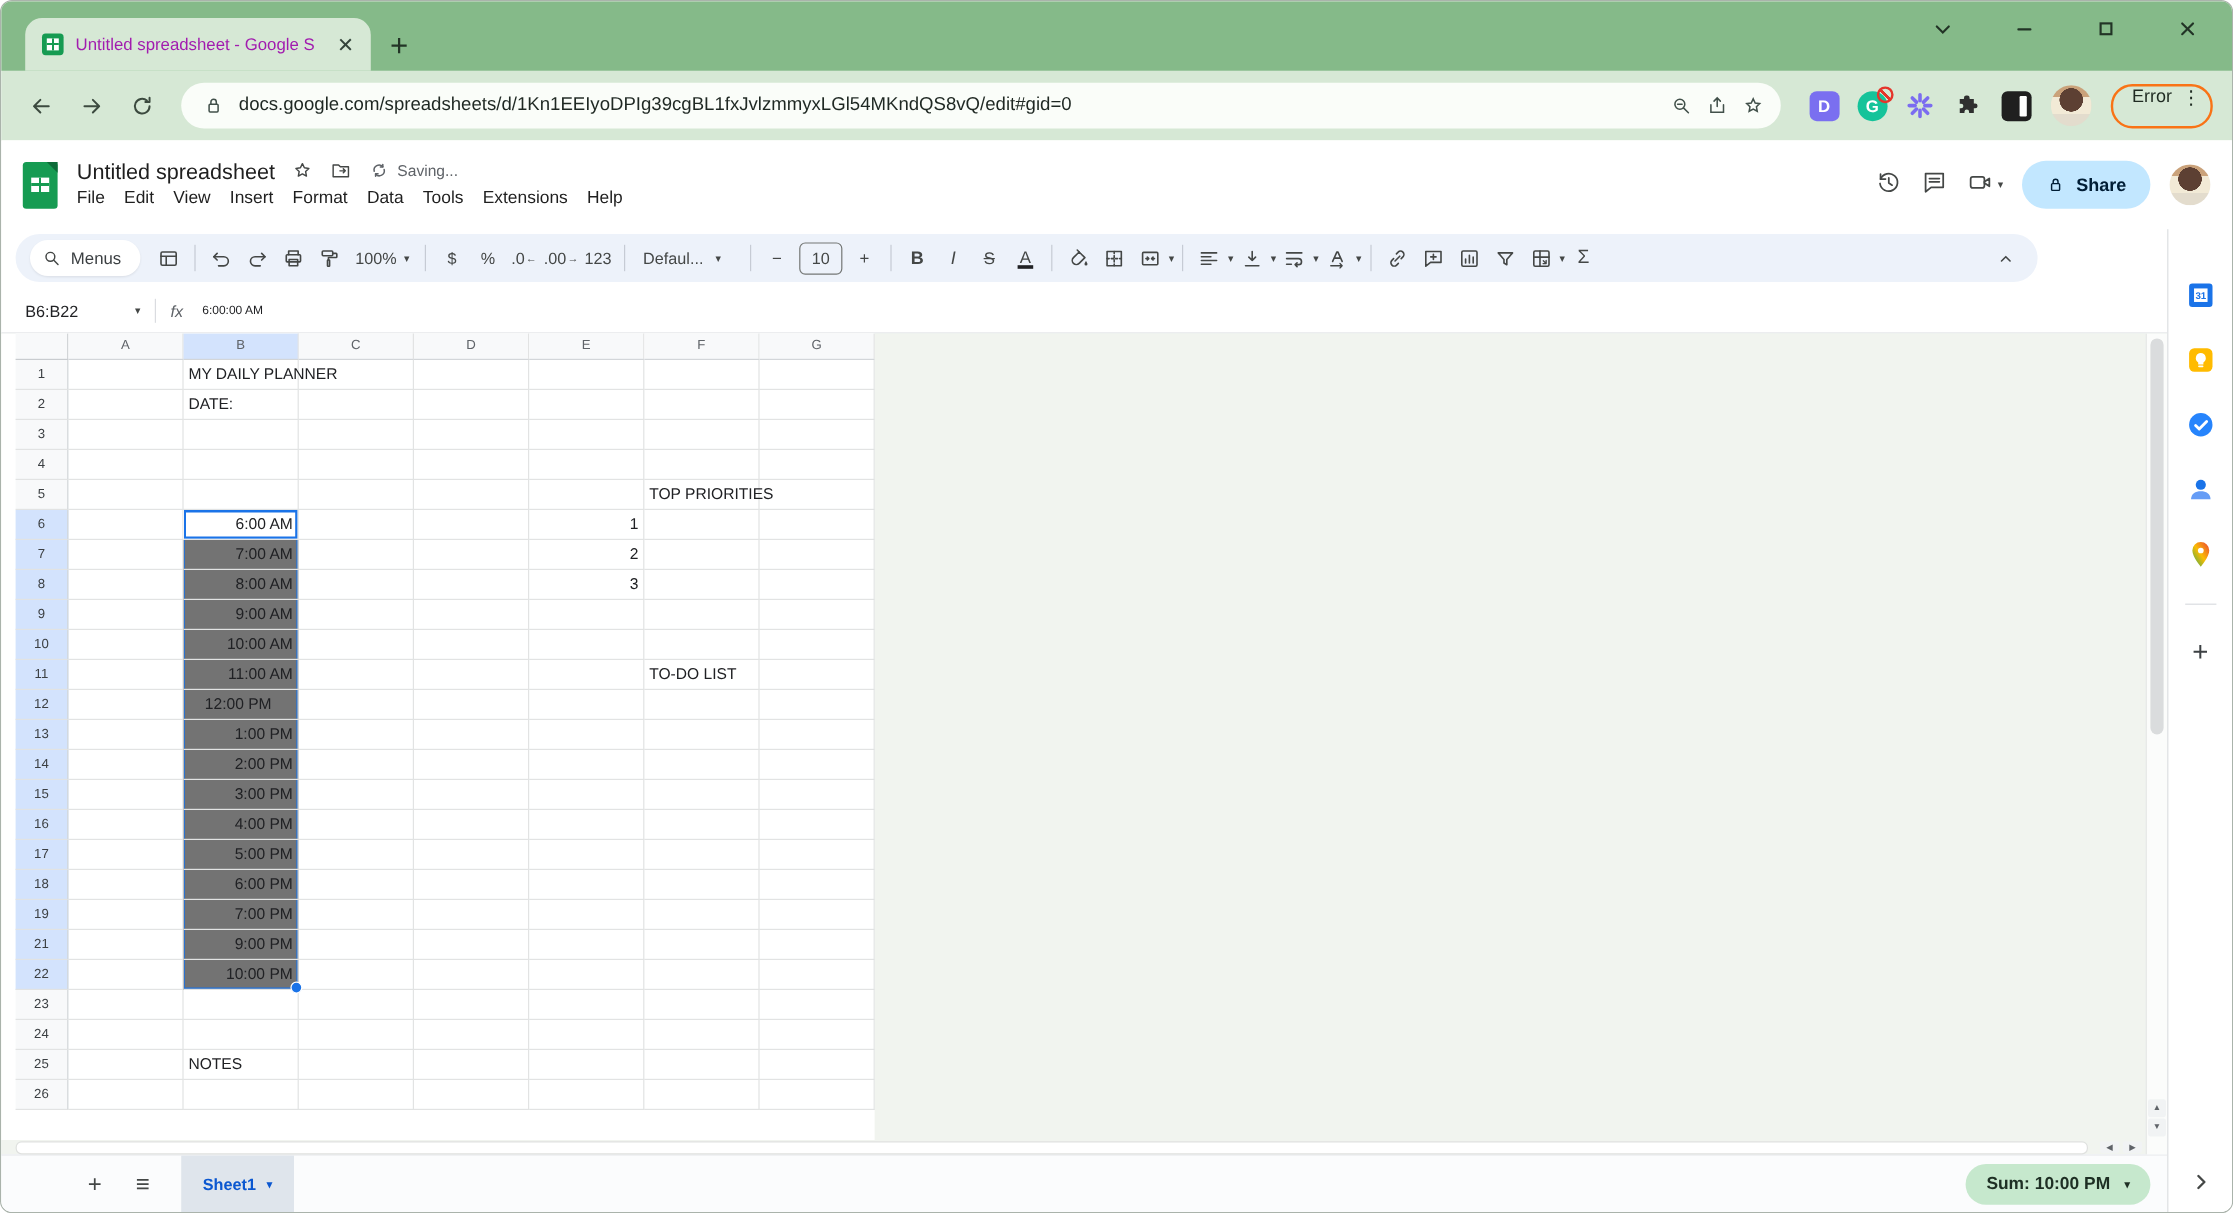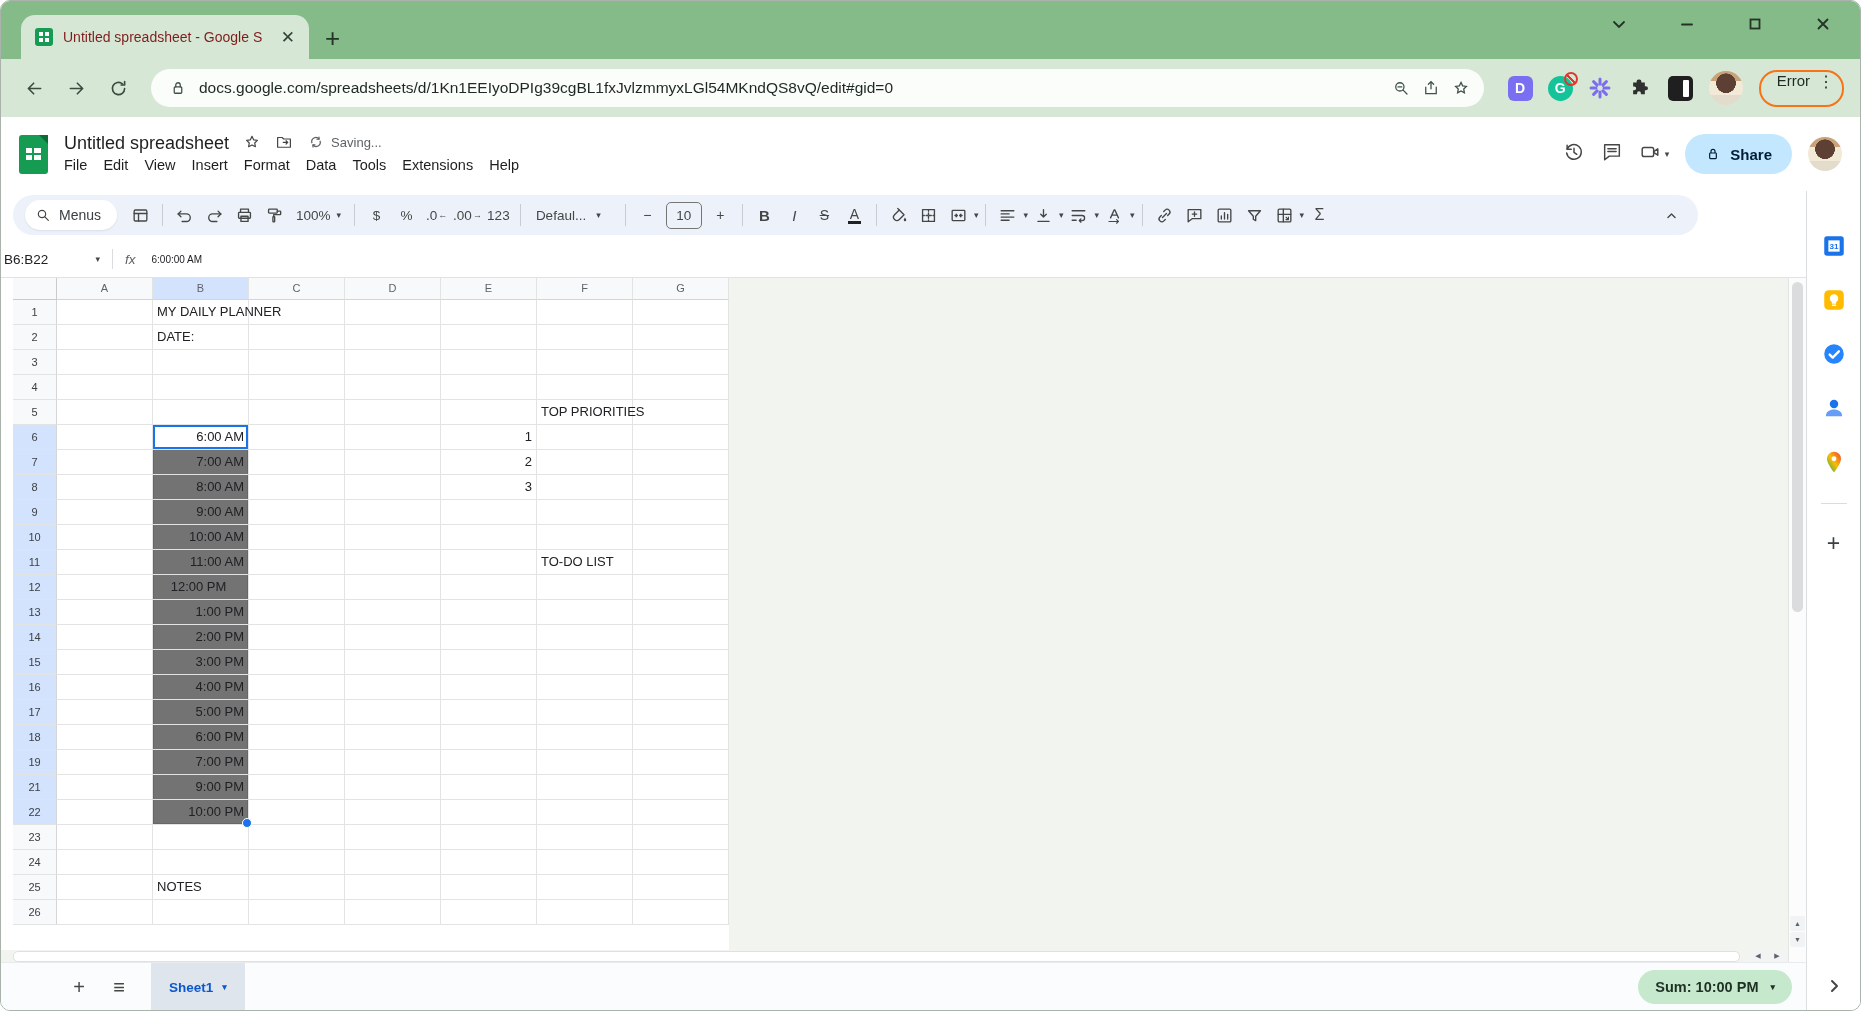--- a/index.html
+++ b/index.html
@@ -6,21 +6,21 @@
   .window{width:1861px;height:1011px;box-sizing:border-box;border:1px solid #aab3ab;border-radius:10px;
     overflow:hidden;position:relative;background:#fff;font-family:"Liberation Sans",sans-serif;color:#202124;}
   
   .titlebar{height:58px;background:#85ba89;display:flex;align-items:flex-end;position:relative;}
   .tab{margin-left:20px;width:288px;height:44px;background:#d6e8d5;border-radius:14px 14px 0 0;
     display:flex;align-items:center;gap:10px;padding:0 10px 0 14px;box-sizing:border-box;}
   .favicon{width:18px;height:18px;background:#169b52;border-radius:3px;position:relative;flex:none;}
   .favicon i{position:absolute;left:4px;top:4px;width:10px;height:10px;background:#fff;
     background-image:linear-gradient(90deg,transparent 42%,#169b52 42%,#169b52 58%,transparent 58%),
       linear-gradient(transparent 42%,#169b52 42%,#169b52 58%,transparent 58%);}
-  .tab-title{flex:1;font-size:14px;color:#7f1d1d;white-space:nowrap;overflow:hidden;}
+  .tab-title{flex:1;font-size:14px;color:#a21caf;white-space:nowrap;overflow:hidden;}
   .tab-close{font-size:17px;color:#33433a;padding:0 4px;}
   .newtab{font-size:26px;color:#223426;margin:0 0 8px 16px;line-height:1;}
   .win-controls{position:absolute;right:26px;top:12px;display:flex;gap:46px;align-items:center;color:#223426;}
   .win-controls .wc{width:22px;height:22px;display:flex;align-items:center;justify-content:center;font-size:19px;}
   .wc svg{width:16px;height:16px;stroke:#223426;stroke-width:1.8;fill:none;stroke-linecap:round;}
   
   .navbar{height:58px;background:#d6e8d5;display:flex;align-items:center;padding:0 16px;gap:8px;}
   .nav-btn{width:34px;height:34px;display:flex;align-items:center;justify-content:center;}
   .nav-btn svg{width:21px;height:21px;stroke:#3c4a3f;stroke-width:1.9;fill:none;stroke-linecap:round;stroke-linejoin:round;}
   .addressbar{flex:1;height:38px;background:#fafdf9;border-radius:19px;display:flex;align-items:center;
@@ -82,21 +82,21 @@
   .size-box{width:34px;height:25px;border:1px solid #747775;border-radius:5px;text-align:center;line-height:25px;
     font-size:13.5px;color:#444746;margin:0 3px;background:#edf2fa;}
   .g-bold{font-weight:bold;font-size:15px;}
   .g-italic{font-style:italic;font-size:15px;}
   .g-strike{text-decoration:line-through;font-size:14px;}
   .g-color{border-bottom:3px solid #202124;line-height:14px;font-size:14px;padding:0 2px;}
   .g-sigma{font-size:16px;}
   .tb-spacer{flex:1;}
   
   .formula-bar{height:36px;background:#fff;display:flex;align-items:center;border-bottom:1px solid #e0e2e5;margin-right:54px;}
-  .name-box{width:96px;padding-left:3px;display:flex;align-items:center;justify-content:space-between;font-size:13.5px;color:#202124;}
+  .name-box{width:96px;padding-left:20px;display:flex;align-items:center;justify-content:space-between;font-size:13.5px;color:#202124;}
   .fb-div{width:1px;height:20px;background:#dadce0;margin:0 12px;}
   .fx{font-style:italic;color:#5f6368;font-size:13.5px;}
   .fb-value{margin-left:16px;font-size:10px;color:#202124;}
   
   .main{height:672px;display:flex;position:relative;margin-right:54px;background:#f1f4ef;}
   .grid-pane{background:#fff;padding-left:12px;flex:none;}
   .grid{background:#fff;display:inline-block;}
   .grow{display:flex;}
   .corner{width:44px;min-width:44px;height:22px;background:#f8f9fa;border-right:1px solid #c9cccf;border-bottom:1px solid #c9cccf;box-sizing:border-box;}
   .chead{width:96px;min-width:96px;height:22px;box-sizing:border-box;background:#f8f9fa;border-right:1px solid #e2e3e3;

